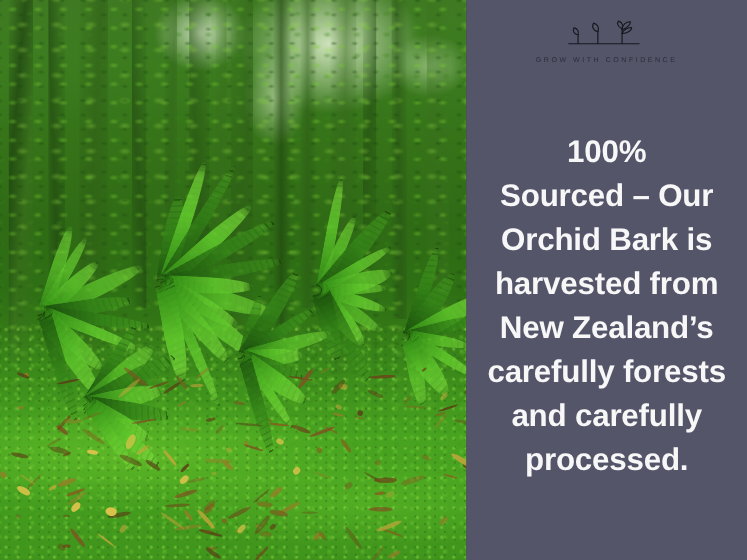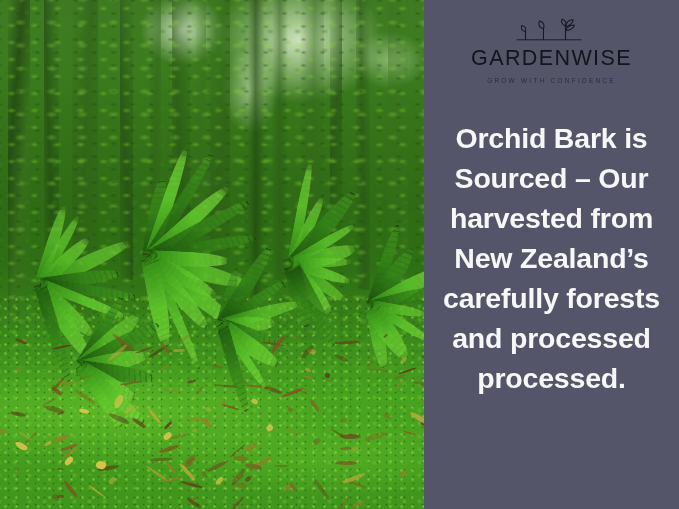--- a/index.html
+++ b/index.html
@@ -417,28 +417,28 @@
           <path d="M28.5 10.8 C24.0 10.0 22.8 5.9 24.6 3.0 C28.3 3.8 30.0 7.1 28.5 10.8 Z"></path>
 
           <path d="M50.5 21.5 L50.5 7.5"></path>
           <path d="M50.5 8.2 C46.5 6.2 45.6 3.0 47.3 1.2 C50.6 2.3 52.0 5.2 50.5 8.2 Z"></path>
           <path d="M50.6 9.0 C54.8 7.6 58.6 4.3 58.0 1.8 C54.2 1.6 50.5 4.6 50.6 9.0 Z"></path>
           <path d="M50.6 12.6 C55.6 12.3 59.4 9.6 59.2 7.0 C55.2 7.1 51.2 9.3 50.6 12.6 Z"></path>
 
           <path d="M2 21.8 L66 21.8" stroke-width="0.9"></path>
         </g>
       </svg>
-      <div class="logo-word">GARDENWISE</div>
       <div class="logo-tag">GROW WITH CONFIDENCE</div>
     </div>
 
     <div class="headline" id="headline">
+        <div>100%</div>
+        <div>Sourced – Our</div>
         <div>Orchid Bark is</div>
-        <div>Sourced – Our</div>
         <div>harvested from</div>
         <div>New Zealand’s</div>
         <div>carefully forests</div>
-        <div>and processed</div>
+        <div>and carefully</div>
         <div>processed.</div>
       </div>
 
   </div>
 </div>
 
 </body></html>

